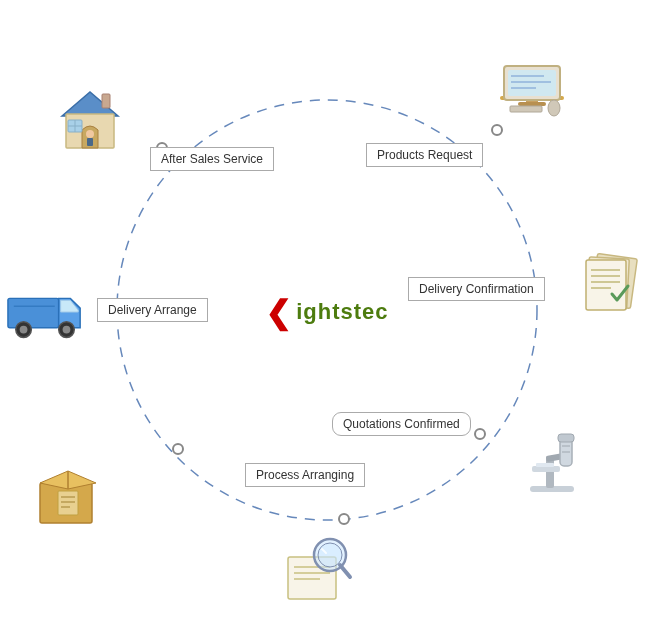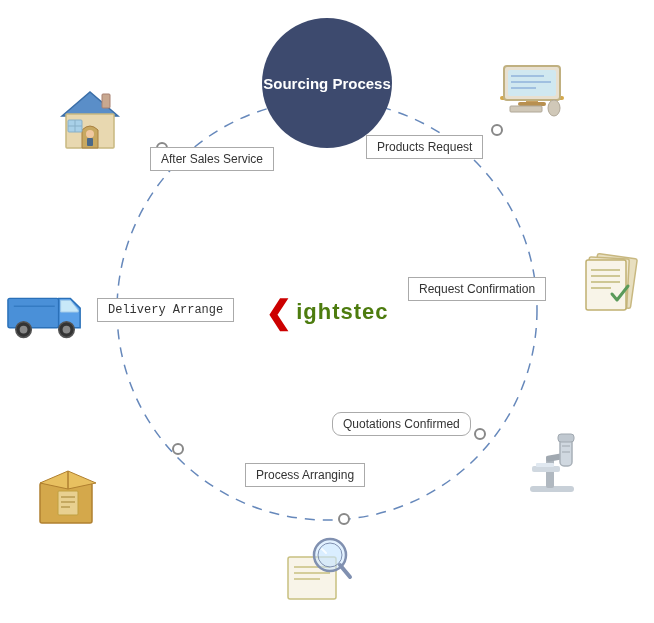--- a/index.html
+++ b/index.html
@@ -98,23 +98,20 @@
 
     <circle cx="344" cy="519" r="5" fill="white" stroke="#888" stroke-width="2"></circle>
 
     <circle cx="178" cy="449" r="5" fill="white" stroke="#888" stroke-width="2"></circle>
 
     <circle cx="117" cy="310" r="5" fill="white" stroke="#888" stroke-width="2"></circle>
 
     <circle cx="162" cy="148" r="5" fill="white" stroke="#888" stroke-width="2"></circle>
   </svg>
 
-  <div class="center-circle">
-    <span>Sourcing Process</span>
-  </div>
 
   <div class="logo-container">
     <span class="logo-arrow">❮</span>
     <span class="logo-text">ightstec</span>
   </div>
 
   <div class="icon-img" style="left:492px; top:55px;">
     <svg width="72" height="65" viewBox="0 0 72 65">
 
       <rect x="4" y="38" width="64" height="4" fill="#d4a84b" rx="2"></rect>
@@ -240,38 +237,38 @@
       <line x1="21" y1="36" x2="21" y2="48" stroke="#88b0c8" stroke-width="1"></line>
       <line x1="14" y1="42" x2="28" y2="42" stroke="#88b0c8" stroke-width="1"></line>
 
       <rect x="48" y="10" width="8" height="14" rx="1" fill="#c8a890" stroke="#a88070" stroke-width="1"></rect>
 
       <circle cx="36" cy="50" r="4" fill="#f0c8a0"></circle>
       <rect x="33" y="54" width="6" height="8" rx="1" fill="#4a6888"></rect>
     </svg>
   </div>
 
-  <div class="label-box" style="left:366px; top:135px;">
+  <div class="label-box" style="left:366px; top:143px;">
     <span>Products Request</span>
   </div>
 
   <div class="label-box" style="left:408px; top:277px;">
-    <span>Request Confirmation</span>
+    <span>Delivery Confirmation</span>
   </div>
 
   <div class="label-box" style="left:332px; top:412px;border-radius:9px;">
     <span>Quotations Confirmed</span>
   </div>
 
   <div class="label-box" style="left:245px; top:463px;">
     <span>Process Arranging</span>
   </div>
 
 
-  <div class="label-box" style="left:97px; top:298px;font-family:Liberation Mono, monospace;">
+  <div class="label-box" style="left:97px; top:298px;">
     <span>Delivery Arrange</span>
   </div>
 
   <div class="label-box" style="left:150px; top:147px;">
     <span>After Sales Service</span>
   </div>
 
 </div>
 
 </body></html>

